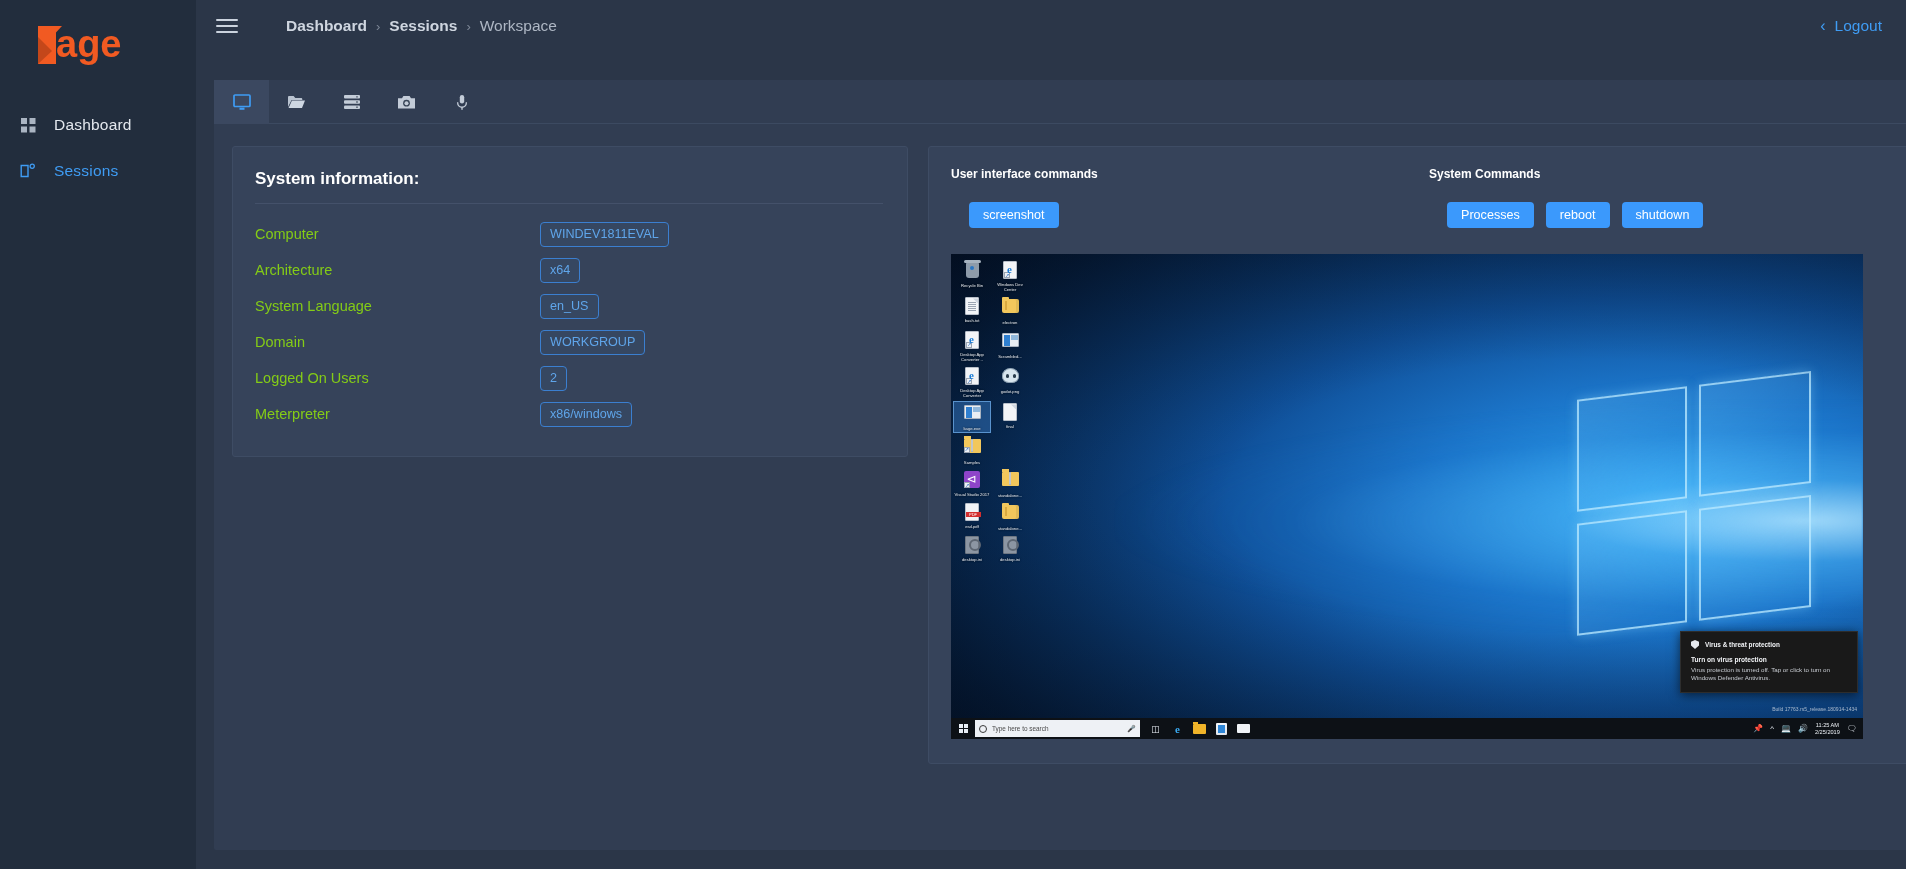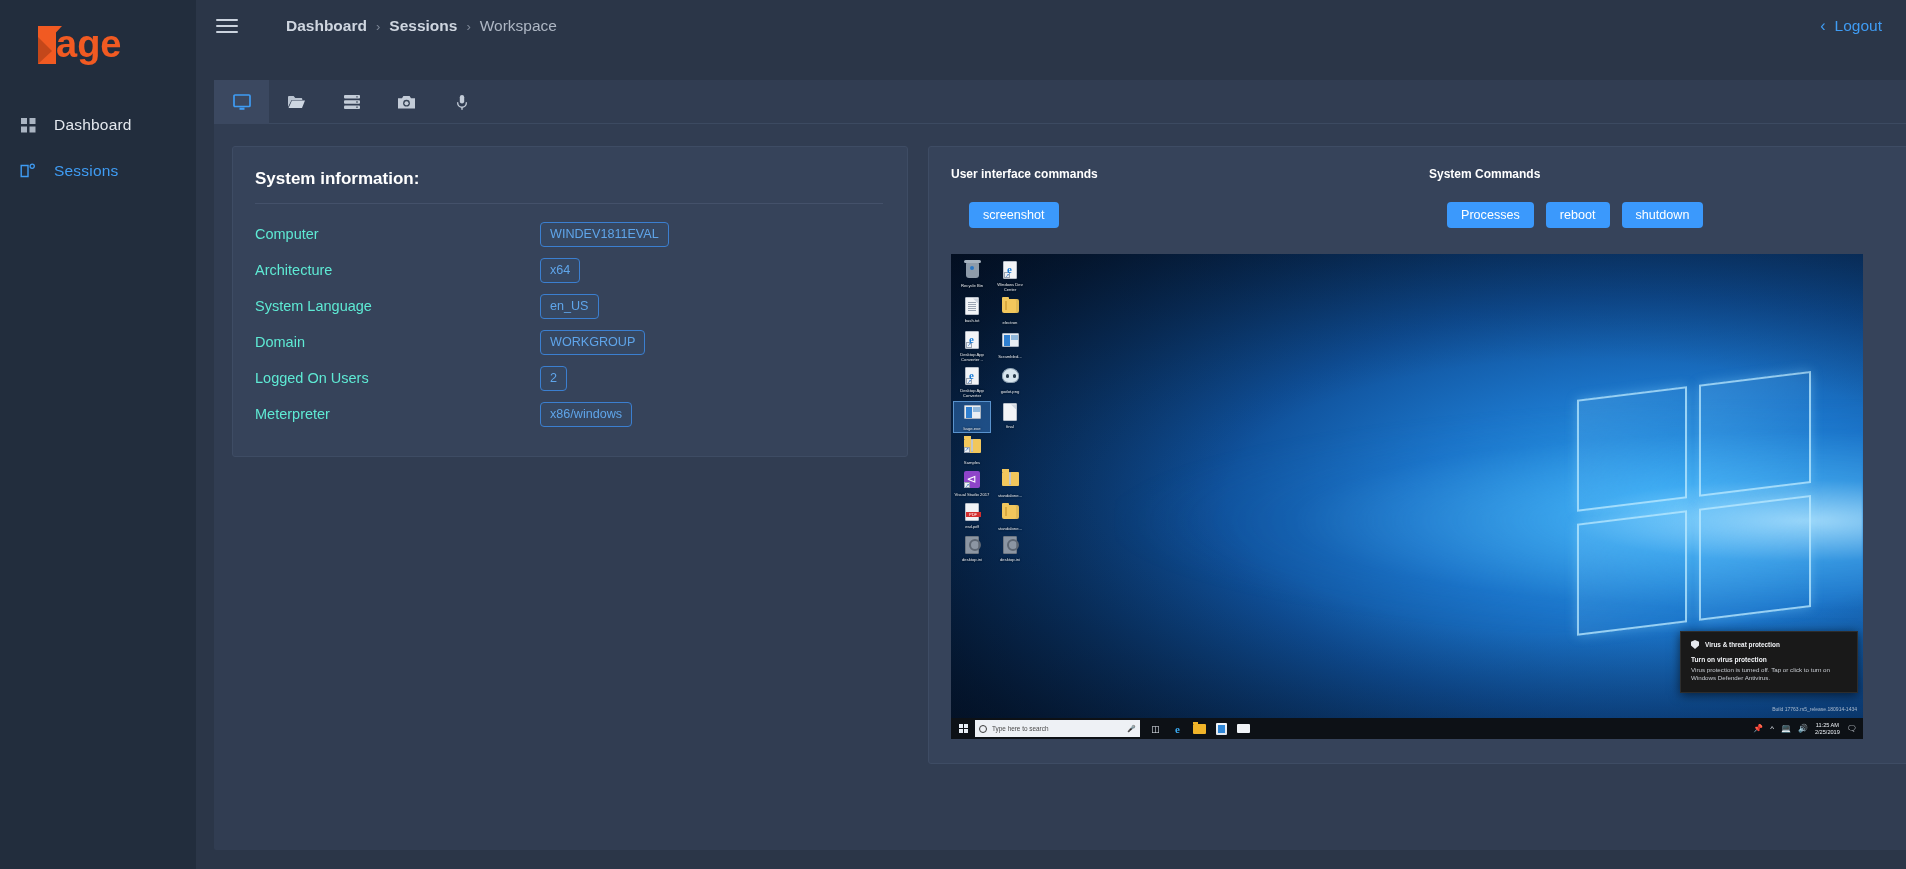--- a/index.html
+++ b/index.html
@@ -98,21 +98,21 @@
   }
   .sysinfo h2 {
     font-size: 17px; color: #ffffff; font-weight: bold;
     padding-bottom: 14px;
   }
   .sysinfo .rule { height: 1px; background: #44516a; margin-bottom: 12px; }
   .si-row {
     display: flex; align-items: center;
     height: 36px;
   }
-  .si-key { width: 285px; color: #5eead4; font-size: 14.5px; }
+  .si-key { width: 285px; color: #84cc16; font-size: 14.5px; }
   .si-val {
     display: inline-flex; align-items: center; justify-content: center;
     height: 25px; padding: 4px 9px;
     border: 1px solid #3b7fd0;
     border-radius: 4px;
     color: #5fa5ea; font-size: 12.6px;
     background: rgba(62,112,170,0.10);
     white-space: nowrap; cursor: pointer;
   }
 

